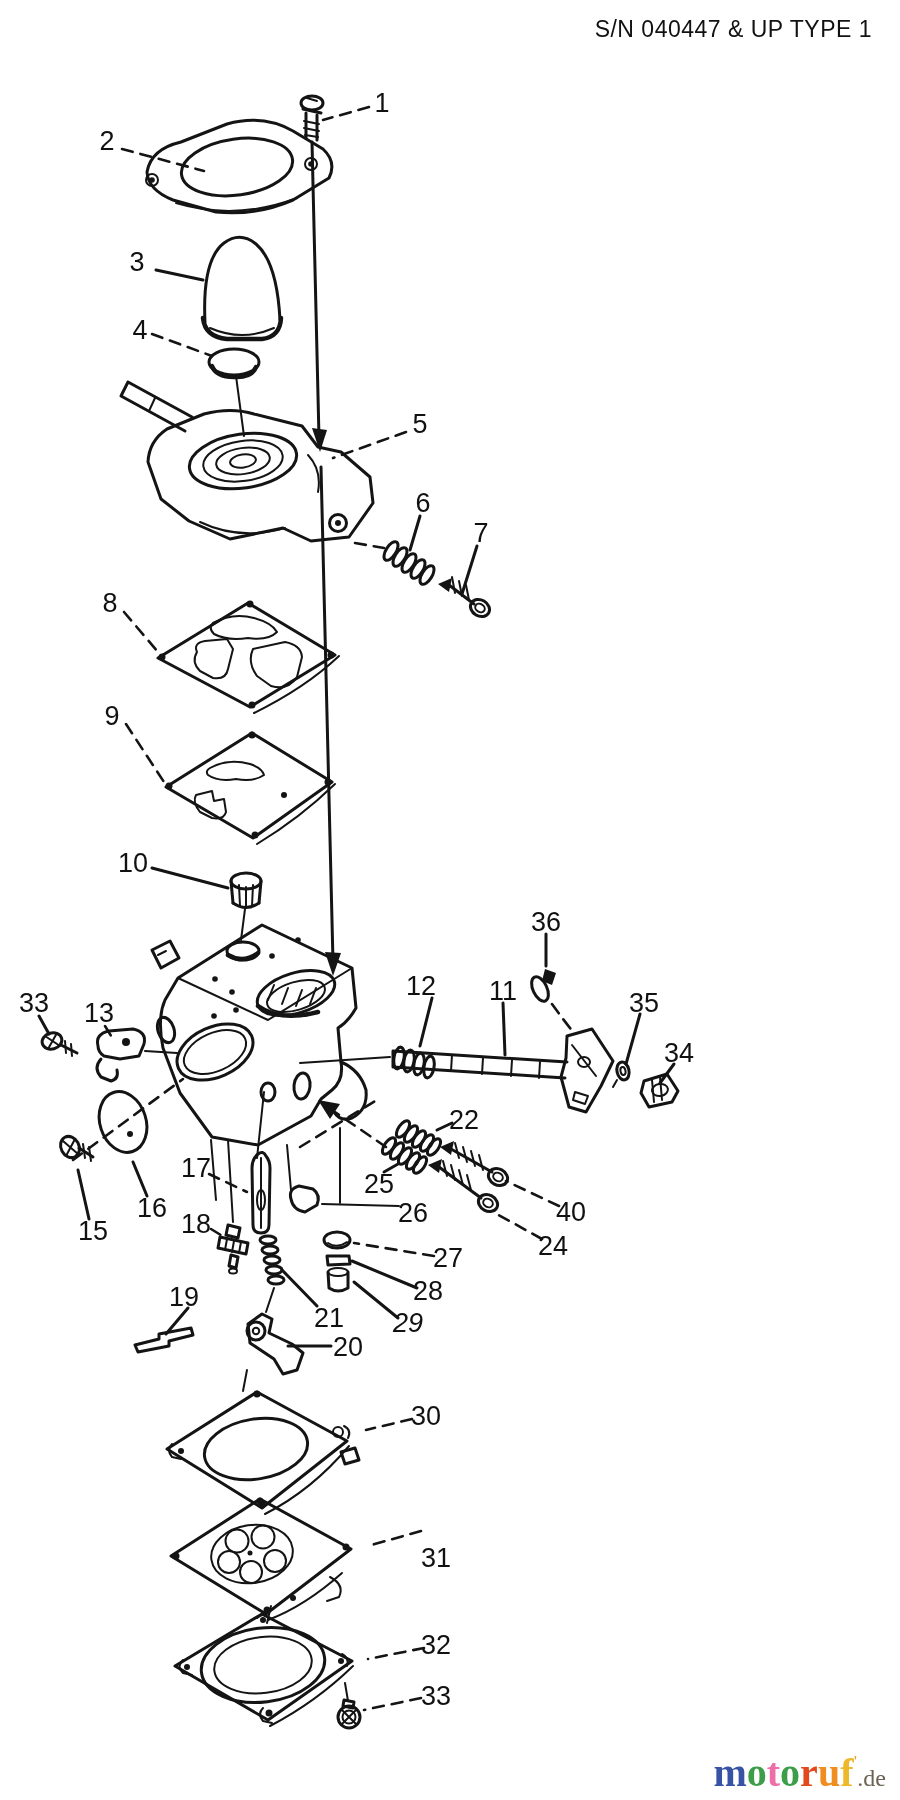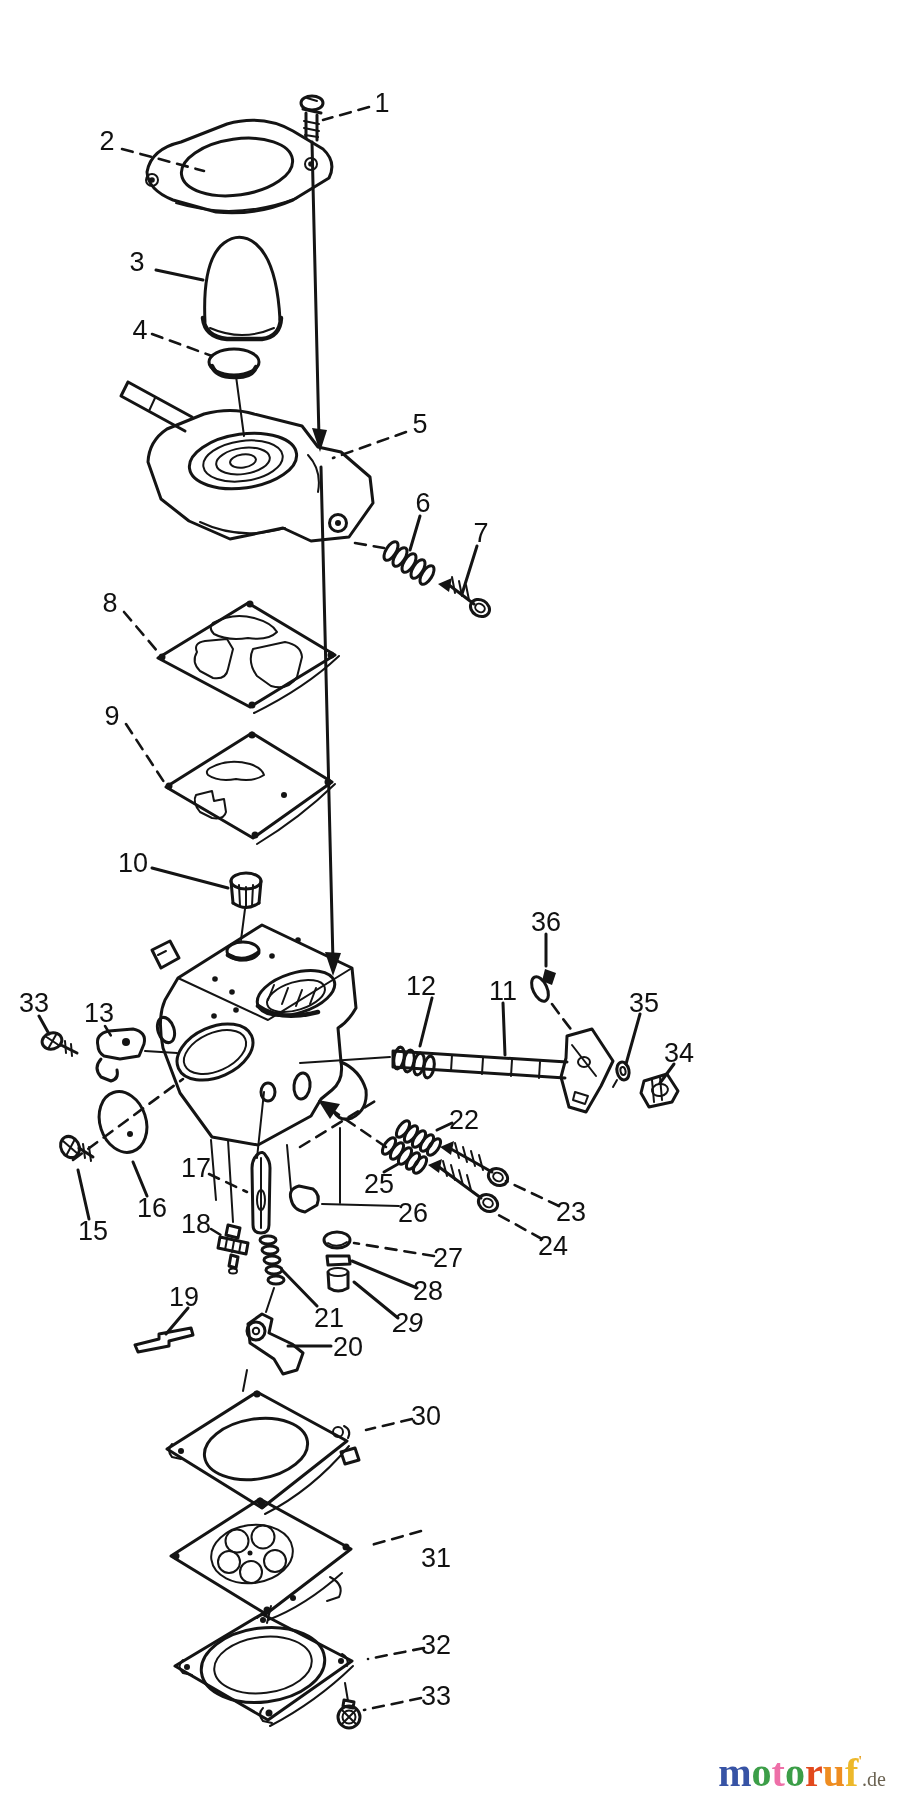--- a/index.html
+++ b/index.html
@@ -12,27 +12,28 @@
   .dash{stroke:#141414;stroke-width:2.6;fill:none;stroke-dasharray:11 8;stroke-linecap:round;}
   .fillb{fill:#141414;stroke:none;}
   #header-note{position:absolute;top:16px;right:28px;font-size:23px;color:#111;
                letter-spacing:0.5px;}
   #callout-layer{position:absolute;left:0;top:0;width:100%;height:100%;}
   .callout{position:absolute;transform:translate(-50%,-50%);font-size:27px;color:#111;}
   #logo{position:absolute;right:14px;bottom:4px;font-family:"Liberation Serif",serif;
         white-space:nowrap;}
   #logo .letter{font-size:40px;font-weight:bold;}
   #logo .tm{font-size:14px;vertical-align:20px;font-weight:bold;}
-  #logo .tld{font-size:20px;margin-top:8px;}
+  #logo .tld{font-size:24px;margin-top:8px;}
 </style>
 </head>
 <body>
 
 <div id="screen">
 
+  <div id="header-note">S/N 040447 &amp; UP TYPE 1</div>
 
   <svg id="diagram-svg" width="900" height="1800" viewBox="0 0 900 1800">
 
     <g>
       <ellipse class="ln" cx="312" cy="103" rx="11" ry="7"></ellipse>
       <path class="thin" d="M307,98 L317,101"></path>
       <path class="ln" d="M303,109 L321,113"></path>
       <path class="ln" d="M306,113 L306,138 M317,115 L317,140"></path>
       <path class="thin" d="M304,121 L319,124 M304,128 L319,131 M305,135 L318,137"></path>
     </g>
@@ -398,21 +399,21 @@
       <div class="callout" style="left: 644px; top: 1003px;">35</div>
       <div class="callout" style="left: 546px; top: 922px;">36</div>
       <div class="callout" style="left: 93px; top: 1231px;">15</div>
       <div class="callout" style="left: 152px; top: 1208px;">16</div>
       <div class="callout" style="left: 196px; top: 1168px;">17</div>
       <div class="callout" style="left: 196px; top: 1224px;">18</div>
       <div class="callout" style="left: 184px; top: 1297px;">19</div>
       <div class="callout" style="left: 348px; top: 1347px;">20</div>
       <div class="callout" style="left: 329px; top: 1318px;">21</div>
       <div class="callout" style="left: 464px; top: 1120px;">22</div>
-      <div class="callout" style="left: 571px; top: 1212px;">23</div>
+      <div class="callout" style="left: 571px; top: 1212px;">40</div>
       <div class="callout" style="left: 553px; top: 1246px;">24</div>
       <div class="callout" style="left: 379px; top: 1184px;">25</div>
       <div class="callout" style="left: 413px; top: 1213px;">26</div>
       <div class="callout" style="left: 448px; top: 1258px;">27</div>
       <div class="callout" style="left: 428px; top: 1291px;">28</div>
       <div class="callout" style="left: 408px; top: 1323px; font-style: italic;">29</div>
       <div class="callout" style="left: 426px; top: 1416px;">30</div>
       <div class="callout" style="left: 436px; top: 1528px; margin-top: 30px;">31</div>
       <div class="callout" style="left: 436px; top: 1645px;">32</div>
       <div class="callout" style="left: 436px; top: 1696px;">33</div>

